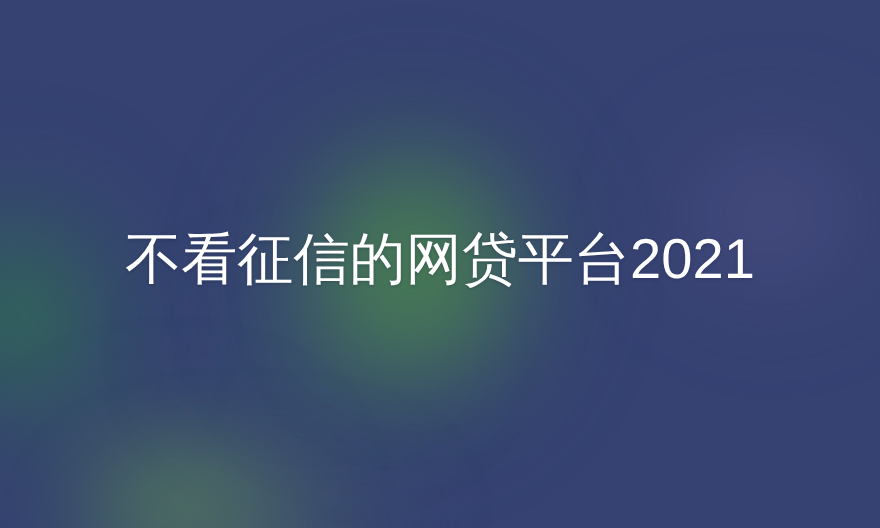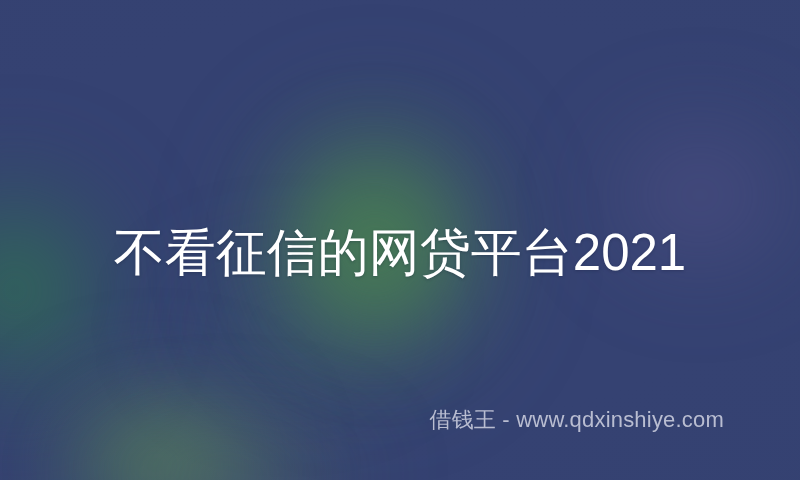--- a/index.html
+++ b/index.html
@@ -130,21 +130,21 @@
                 rgba(52,64,112,0.35) 78%,
                 rgba(50,62,108,0.62) 100%);
     pointer-events: none;
   }
 
   
   .headline {
     position: absolute;
     left: 0;
     right: 0;
-    top: 223px;
+    top: 206px;
     text-align: center;
     color: #ffffff;
     font-size: 51px;
     line-height: 60px;
     font-weight: 400;
     letter-spacing: 0px;
     white-space: nowrap;
     text-shadow: 0 1px 3px rgba(24,30,56,0.30);
   }
 
@@ -171,15 +171,14 @@
   <div class="blob blob-teal-mid"></div>
   <div class="blob blob-green-center"></div>
   <div class="blob blob-green-core"></div>
   <div class="blob blob-green-bottom"></div>
   <div class="blob blob-olive-bottom"></div>
   <div class="blob blob-purple-right"></div>
   <div class="vignette"></div>
 
   <div class="headline">不看征信的网贷平台2021</div>
 
-  <div class="watermark">借钱王 - www.qdxinshiye.com</div>
 
 </div>
 
 </body></html>

